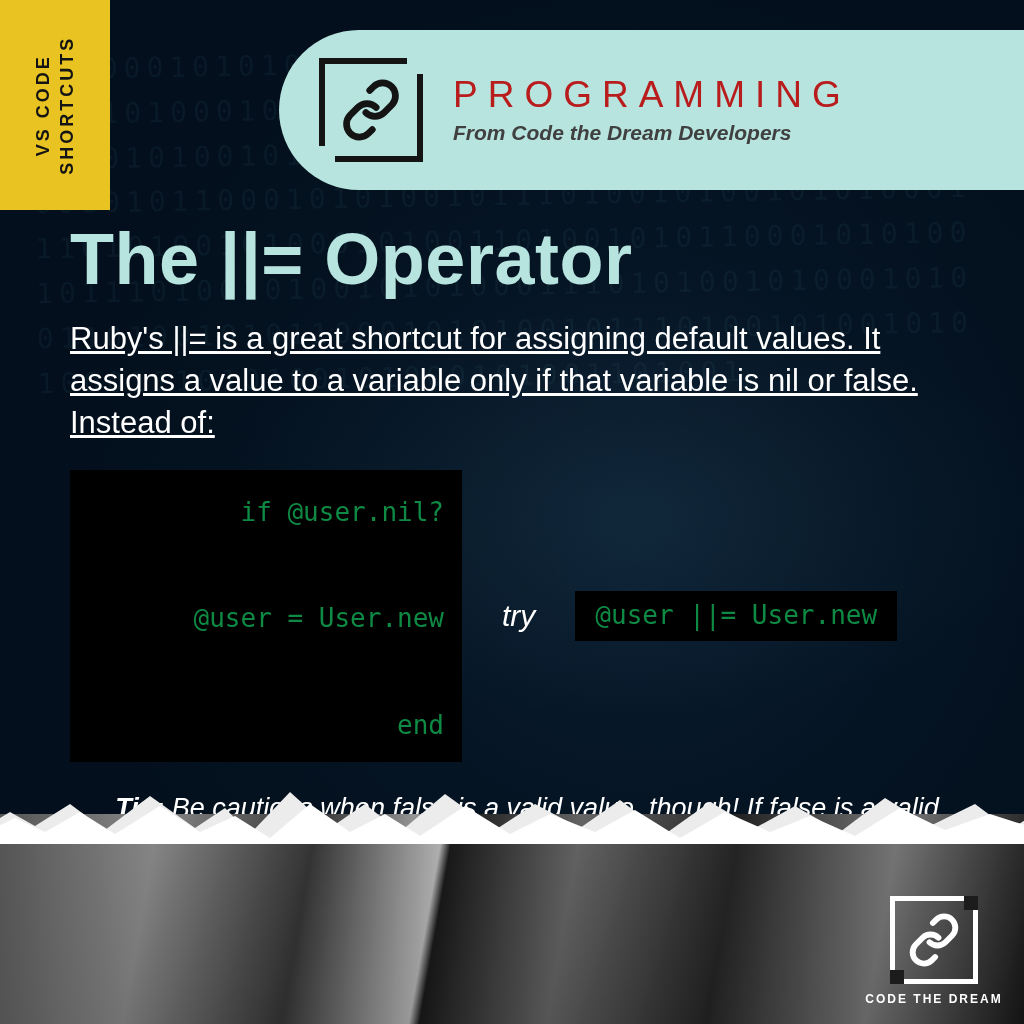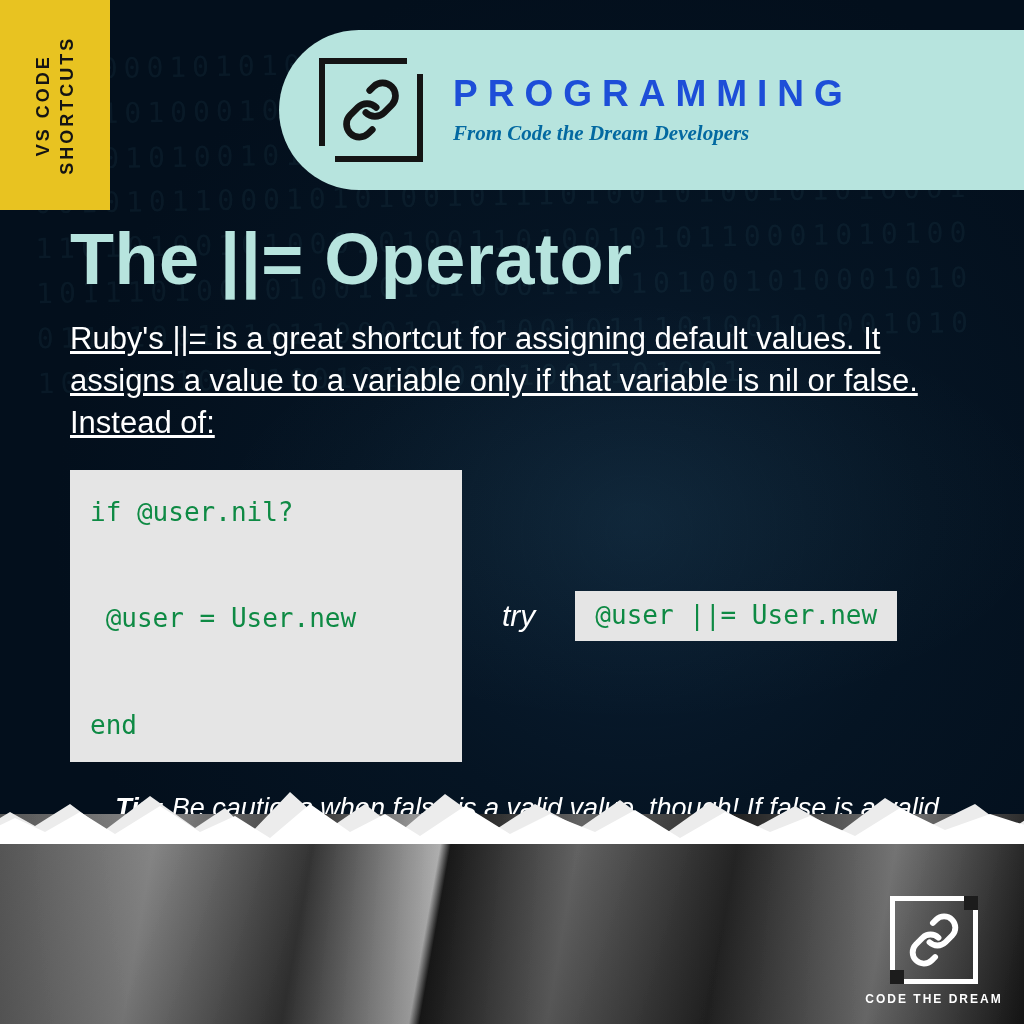--- a/index.html
+++ b/index.html
@@ -85,32 +85,31 @@
   position:absolute;
   width: 16px; height: 16px;
   background: #b7e4de;
 }
 .pill-icon-frame::before { top:-6px; right:-6px; }
 .pill-icon-frame::after  { bottom:-6px; left:-6px; }
 .link-svg { width: 62px; height: 62px; position:absolute; top:50%; left:50%; transform:translate(-50%,-50%) rotate(0deg); }
 .pill-text { flex:1; }
 .pill-title {
   font-size: 37px;
-  font-weight: 700;
+  font-weight: 400;
   letter-spacing: 10px;
-  color: #1d4ed8;
+  color: #b91c1c;
   line-height: 1.1;
 }
 .pill-sub {
   font-size: 21px;
   font-style: italic;
   font-weight: 700;
-  color: #0369a1;
+  color: #404040;
   margin-top: 6px;
-  font-family: Liberation Serif, serif;
 }
 .main {
   position: absolute;
   top: 218px;
   left: 26px;
   right: 40px;
   margin-left: 44px;
 }
 .main-title {
   font-size: 72px;
@@ -127,26 +126,27 @@
   max-width: 850px;
   text-decoration: underline;
 }
 .code-row {
   display: flex;
   align-items: center;
   gap: 40px;
   margin-top: 26px;
 }
 .code-block {
-  background: #e5e5e5;
+  background: #000000;
   font-family: "Menlo", "Consolas", monospace;
   font-size: 26px;
   color: #0e8a44;
   white-space: pre;
   line-height: 2.05;
+  text-align: right;
 }
 .code-block.left {
   width: 392px;
   padding: 16px 18px 10px 20px;
 }
 .code-block.right {
   padding: 8px 20px;
   line-height: 1.3;
 }
 .try-label {

